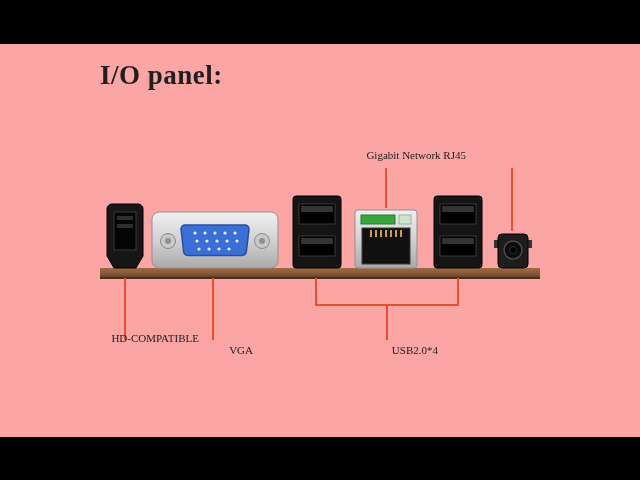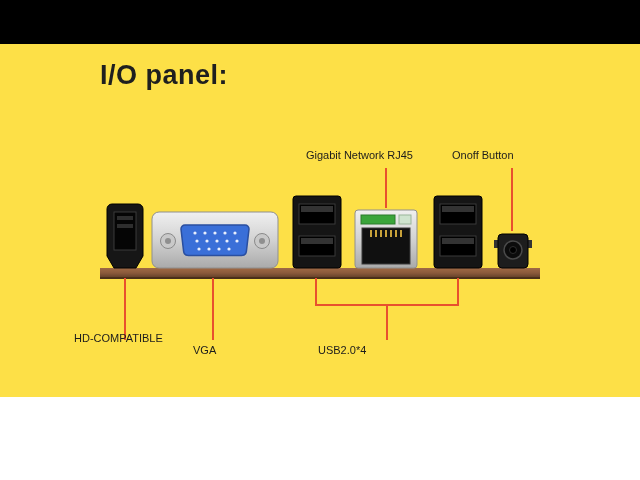--- a/index.html
+++ b/index.html
@@ -1,39 +1,39 @@
 <!DOCTYPE html>
 <html><head>
 <meta charset="utf-8">
 <style>
   html,body{margin:0;padding:0;background:#fff;}
   .stage{
     position:relative;
-    width:640px;height:397px;
-    background:#fde047;
+    width:640px;height:480px;
+    background:#fca5a5;
     overflow:hidden;
-    font-family:Liberation Sans, sans-serif;
+    font-family:Liberation Serif, serif;
   }
   .letterbox{position:absolute;left:0;width:640px;background:#000;}
   .letterbox.top{top:0;height:44px;}
   .letterbox.bottom{top:437px;height:43px;}
   .title{
     position:absolute;left:100px;top:60px;margin:0;
     font-size:27px;font-weight:bold;color:#1f1f1f;letter-spacing:0.5px;
   }
   .diagram-svg{position:absolute;left:0;top:0;}
   .callout-label{
     position:absolute;
-    font-size:11px;color:#1c1c1c;text-align:left;white-space:nowrap;
+    font-size:11px;color:#1c1c1c;text-align:right;white-space:nowrap;
   }
   .lbl-rj45{left:306px;top:149px;width:160px;}
   .lbl-onoff{left:452px;top:149px;width:120px;}
   .lbl-hdmi{left:74px;top:332px;width:125px;}
   .lbl-vga{left:193px;top:344px;width:60px;}
-  .lbl-usb{left:318px;top:344px;width:100px;}
+  .lbl-usb{left:338px;top:344px;width:100px;}
 </style>
 </head>
 <body>
 
 <div class="stage">
 
   <div class="letterbox top"></div>
   <div class="letterbox bottom"></div>
 
   <h1 class="title">I/O panel:</h1>
@@ -133,18 +133,17 @@
       <line x1="386" y1="168" x2="386" y2="208"></line>
       <line x1="512" y1="168" x2="512" y2="231"></line>
       <line x1="125" y1="278" x2="125" y2="340"></line>
       <line x1="213" y1="278" x2="213" y2="340"></line>
       <polyline points="316,278 316,305 458,305 458,278"></polyline>
       <line x1="387" y1="305" x2="387" y2="340"></line>
     </g>
   </svg>
 
   <div class="callout-label lbl-rj45">Gigabit Network RJ45</div>
-  <div class="callout-label lbl-onoff">Onoff Button</div>
   <div class="callout-label lbl-hdmi">HD-COMPATIBLE</div>
   <div class="callout-label lbl-vga">VGA</div>
   <div class="callout-label lbl-usb">USB2.0*4</div>
 
 </div>
 
 </body></html>

